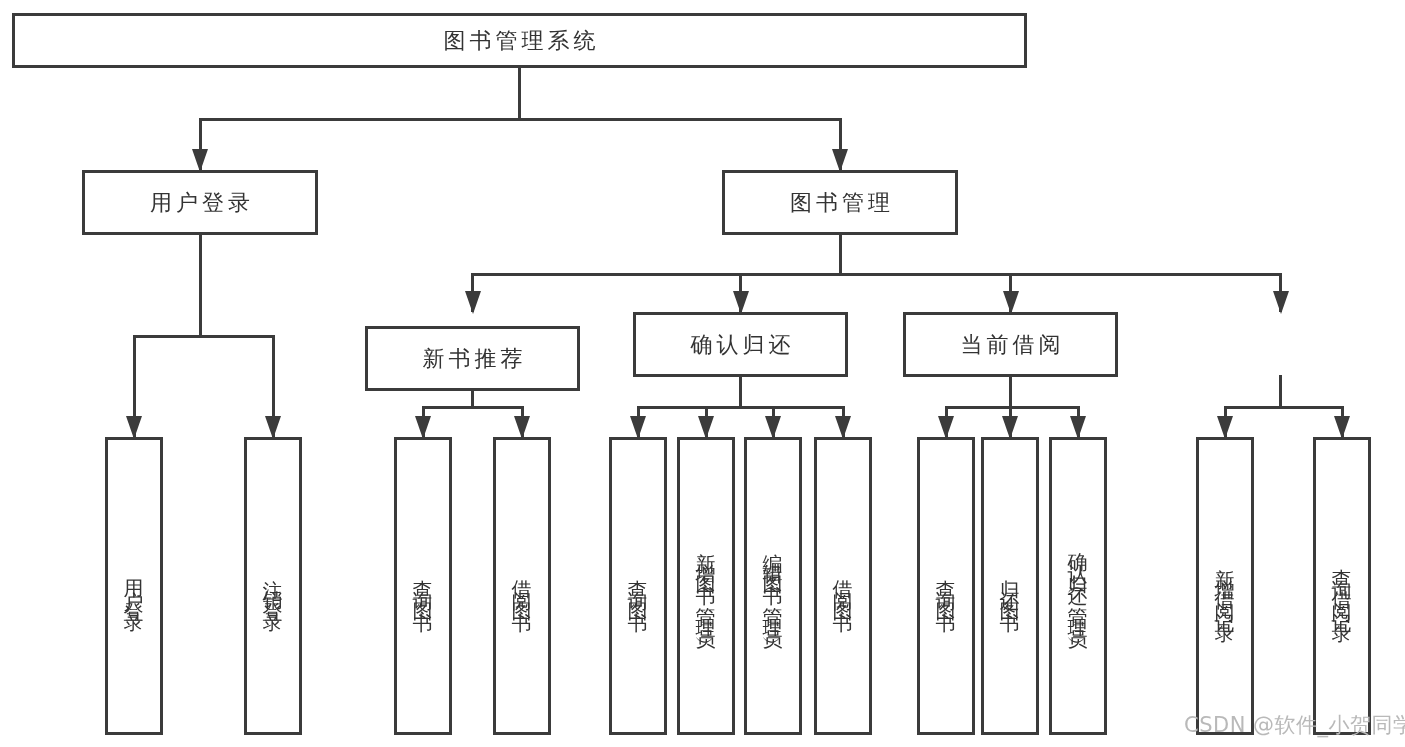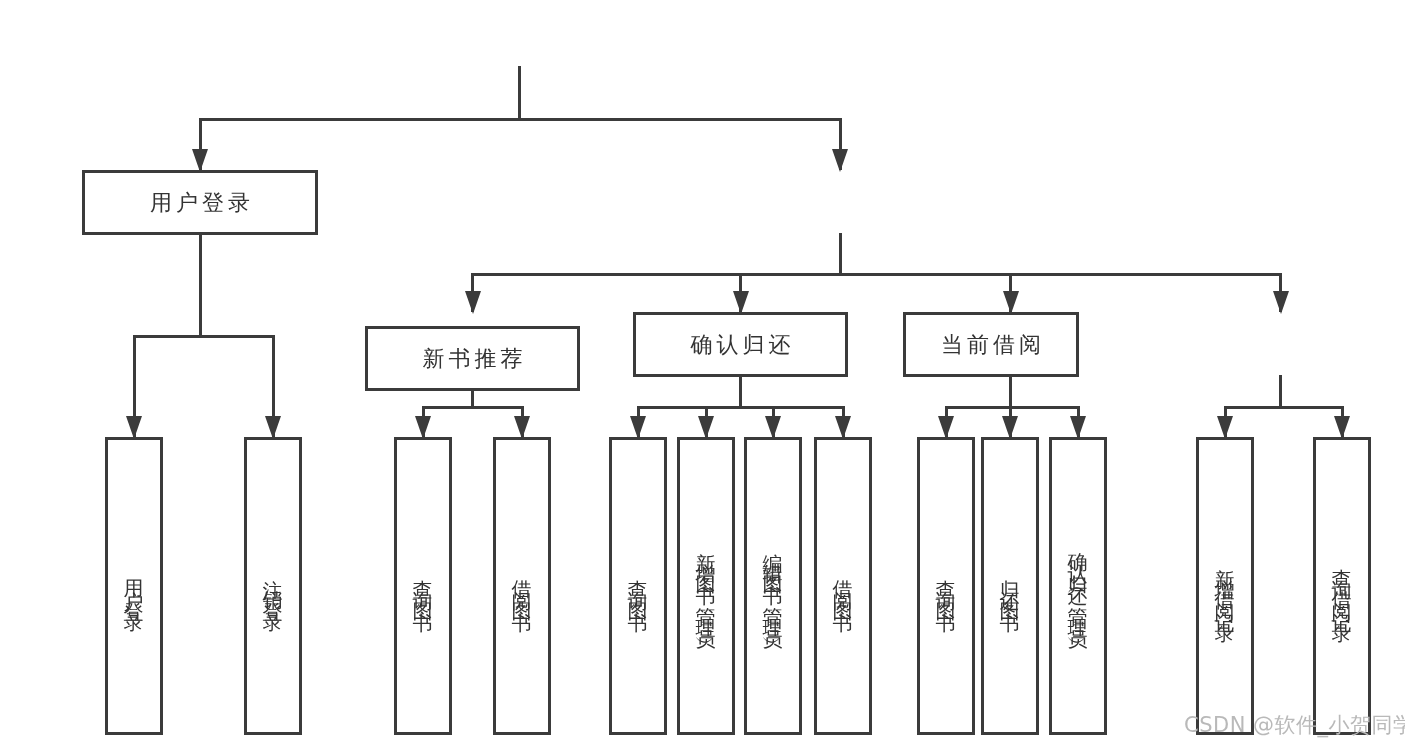--- a/index.html
+++ b/index.html
@@ -66,30 +66,36 @@
     color: #b9b9b9;
     z-index: 5;
     white-space: nowrap;
   }
 </style>
 </head>
 <body>
 
 <div id="canvas">
   <div class="watermark">CSDN @软件_小贺同学</div>
+<div class="node horiz" style="left: 12px; top: 13px; width: 1015px; height: 55px;">
+      <span class="lbl">图书管理系统</span>
+    </div>
     <div class="node horiz" style="left: 82px; top: 170px; width: 236px; height: 65px;">
       <span class="lbl">用户登录</span>
+    </div>
+    <div class="node horiz" style="left: 722px; top: 170px; width: 236px; height: 65px;">
+      <span class="lbl">图书管理</span>
     </div>
     <div class="node horiz" style="left: 365px; top: 312px; width: 215px; height: 65px; margin-top: 14px;">
       <span class="lbl">新书推荐</span>
     </div>
     <div class="node horiz" style="left: 633px; top: 312px; width: 215px; height: 65px;">
       <span class="lbl">确认归还</span>
     </div>
-    <div class="node horiz" style="left: 903px; top: 312px; width: 176px; height: 65px;">
+    <div class="node horiz" style="left: 903px; top: 312px; width: 215px; height: 65px;">
       <span class="lbl">当前借阅</span>
     </div>
     <div class="node vert" style="left: 105px; top: 437px; width: 58px; height: 298px;">
       <span class="lbl">用户登录</span>
     </div>
     <div class="node vert" style="left: 244px; top: 437px; width: 58px; height: 298px;">
       <span class="lbl">注销登录</span>
     </div>
     <div class="node vert" style="left: 394px; top: 437px; width: 58px; height: 298px;">
       <span class="lbl">查询图书</span>

